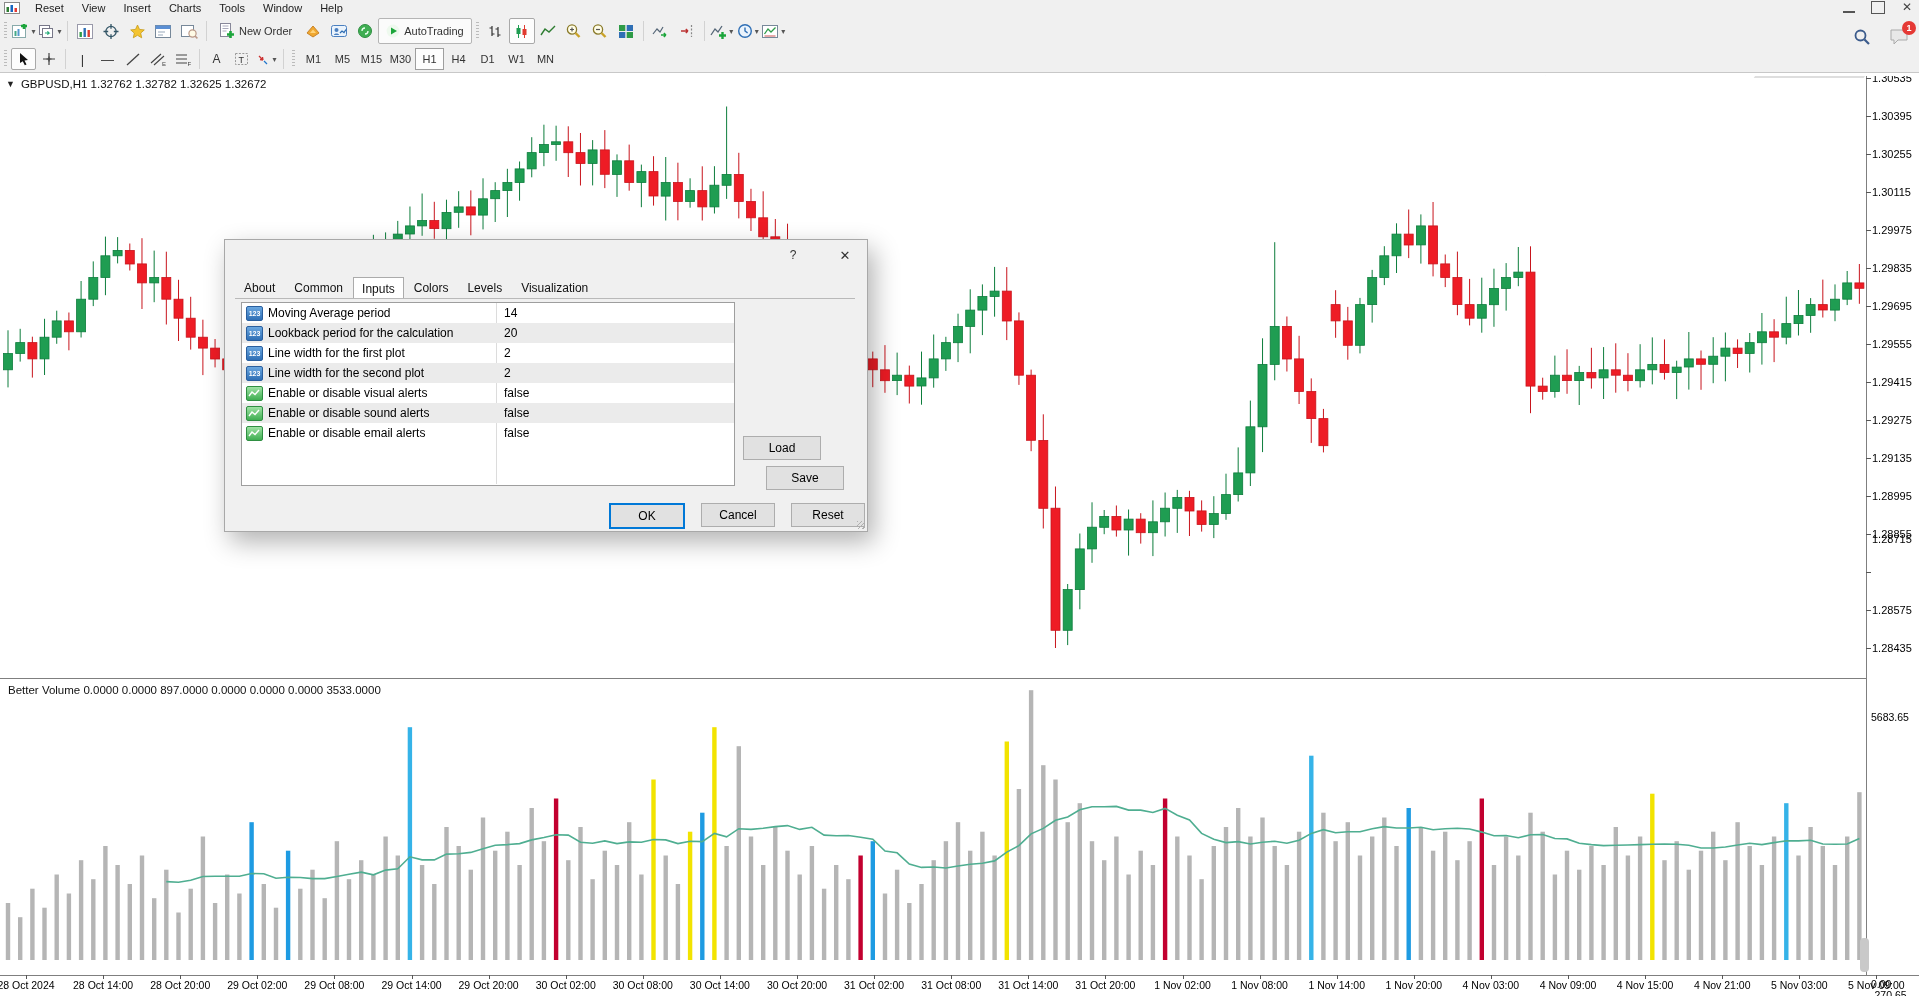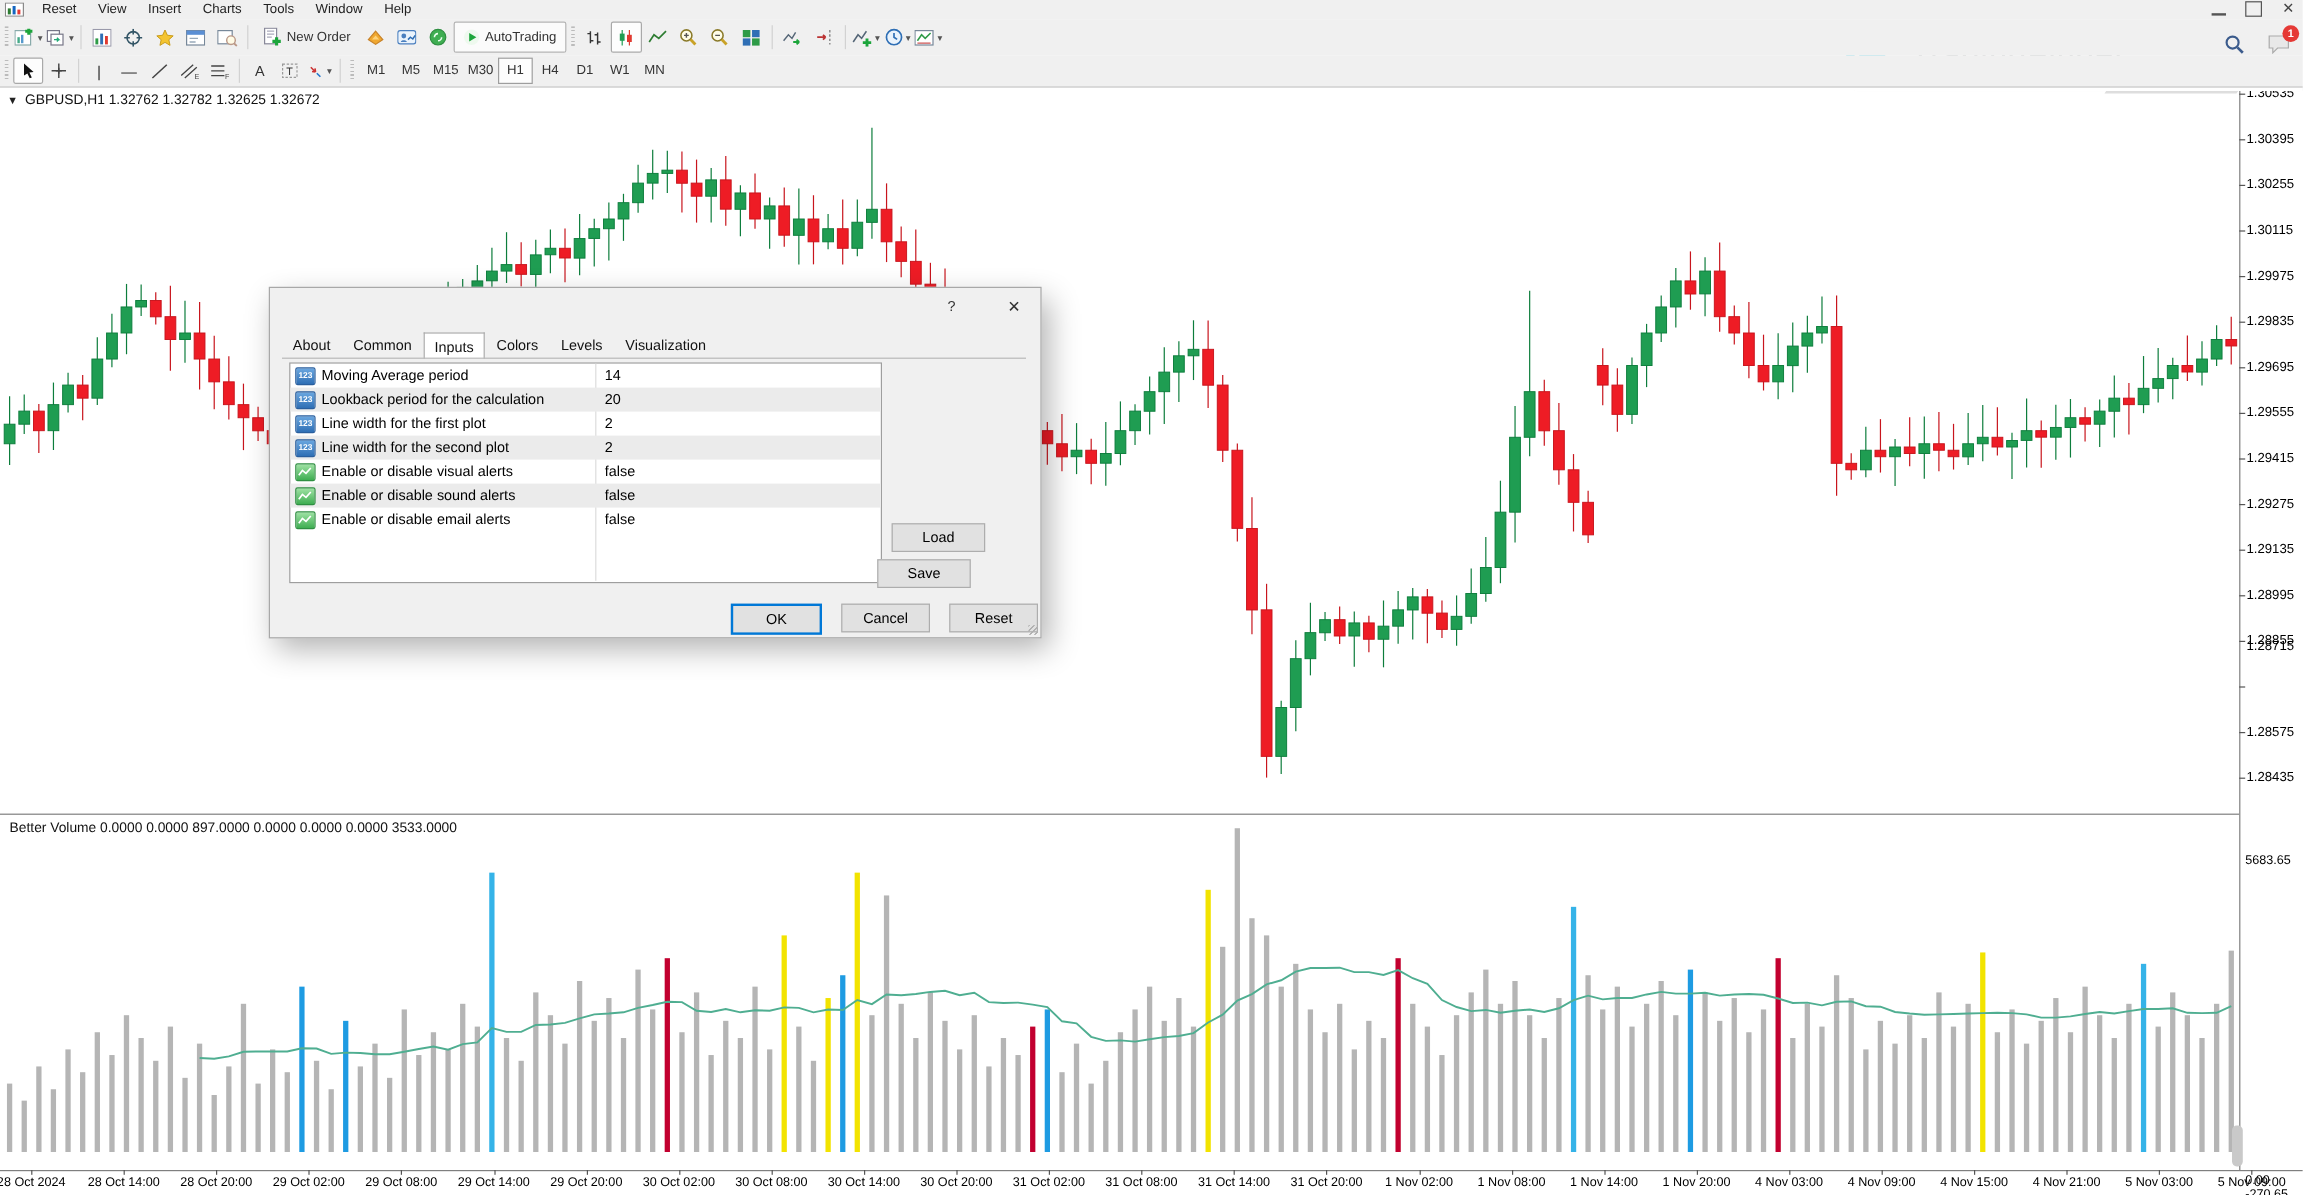--- a/index.html
+++ b/index.html
@@ -77,21 +77,21 @@
   .row .ric{width:15px;height:13px;margin:0 5px 0 4px;border-radius:2px;flex:none;position:relative;}
   .ric.i123{background:linear-gradient(#6aa7e0,#2f6fb5);border:1px solid #2a5f9e;color:#fff;font-size:7px;font-weight:bold;
             display:flex;align-items:center;justify-content:center;letter-spacing:0;}
   .ric.ichart{background:linear-gradient(#9fe2a4,#3fae52);border:1px solid #2f8f42;}
   .ric.ichart svg{position:absolute;left:1px;top:2px;}
   .rlabel{font-size:12px;color:#000;}
   .rvalue{position:absolute;left:262px;font-size:12px;color:#000;}
   .dbtn{position:absolute;width:76px;height:22px;background:#e1e1e1;border:1px solid #adadad;
         font-size:12px;display:flex;align-items:center;justify-content:center;color:#000;}
   #btn-load{left:518px;top:196px;}
-  #btn-save{left:506px;top:226px;}
+  #btn-save{left:541px;top:226px;}
   #btn-ok{left:384px;top:263px;width:72px;border:2px solid #0078d7;}
   #btn-cancel{left:476px;top:263px;width:72px;}
   #btn-reset{left:566px;top:263px;width:72px;}
   #dlg-grip{position:absolute;right:2px;bottom:2px;width:8px;height:8px;
             background:repeating-linear-gradient(135deg,#b0b0b0 0 1px,transparent 1px 3px);}
   #cur-vol{position:absolute;left:1860px;top:938px;width:9px;height:34px;background:#c9c9c9;border-radius:4px;z-index:2;}
 </style>
 </head>
 <body>
 

